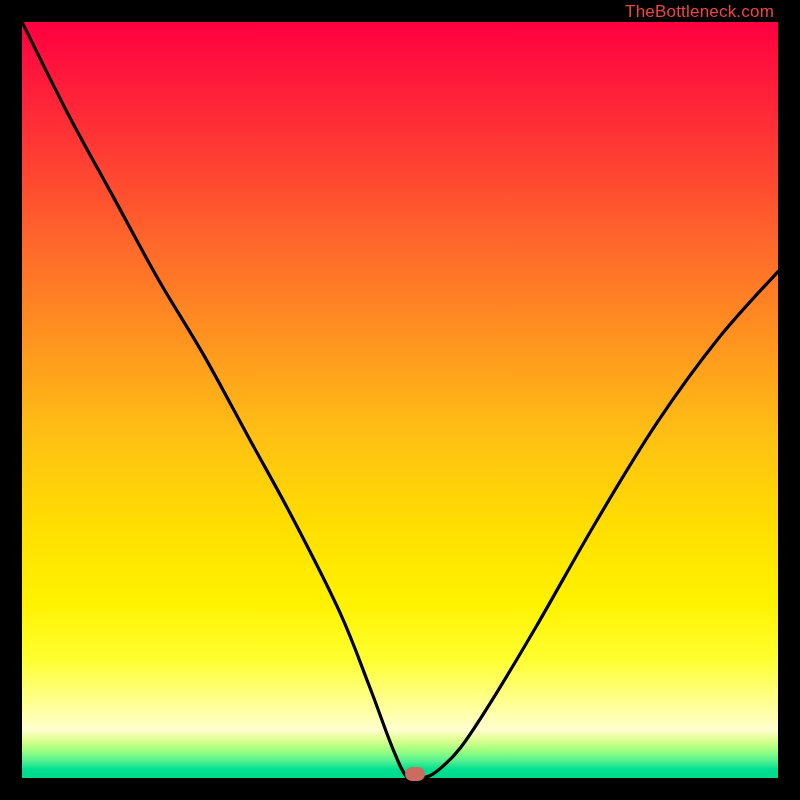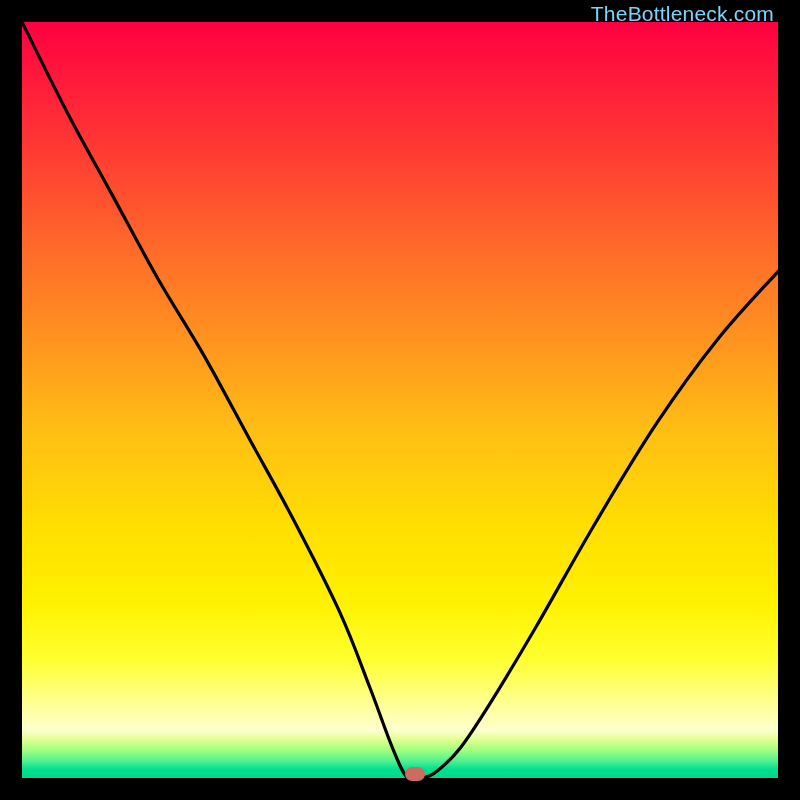--- a/index.html
+++ b/index.html
@@ -75,22 +75,22 @@
     width: 20px;
     height: 14px;
     border-radius: 7px;
     transform: translate(-50%, -50%);
   }
   .watermark {
     position: absolute;
     top: 2px;
     right: 26px;
     font-family: Arial, Helvetica, sans-serif;
-    font-size: 21px;
-    color: #7dd3fc;
+    font-size: 17px;
+    color: #ef4444;
     letter-spacing: 0.2px;
   }
 </style>
 </head>
 <body>
 
 <div class="frame">
 
   <div class="watermark">TheBottleneck.com</div>
 

